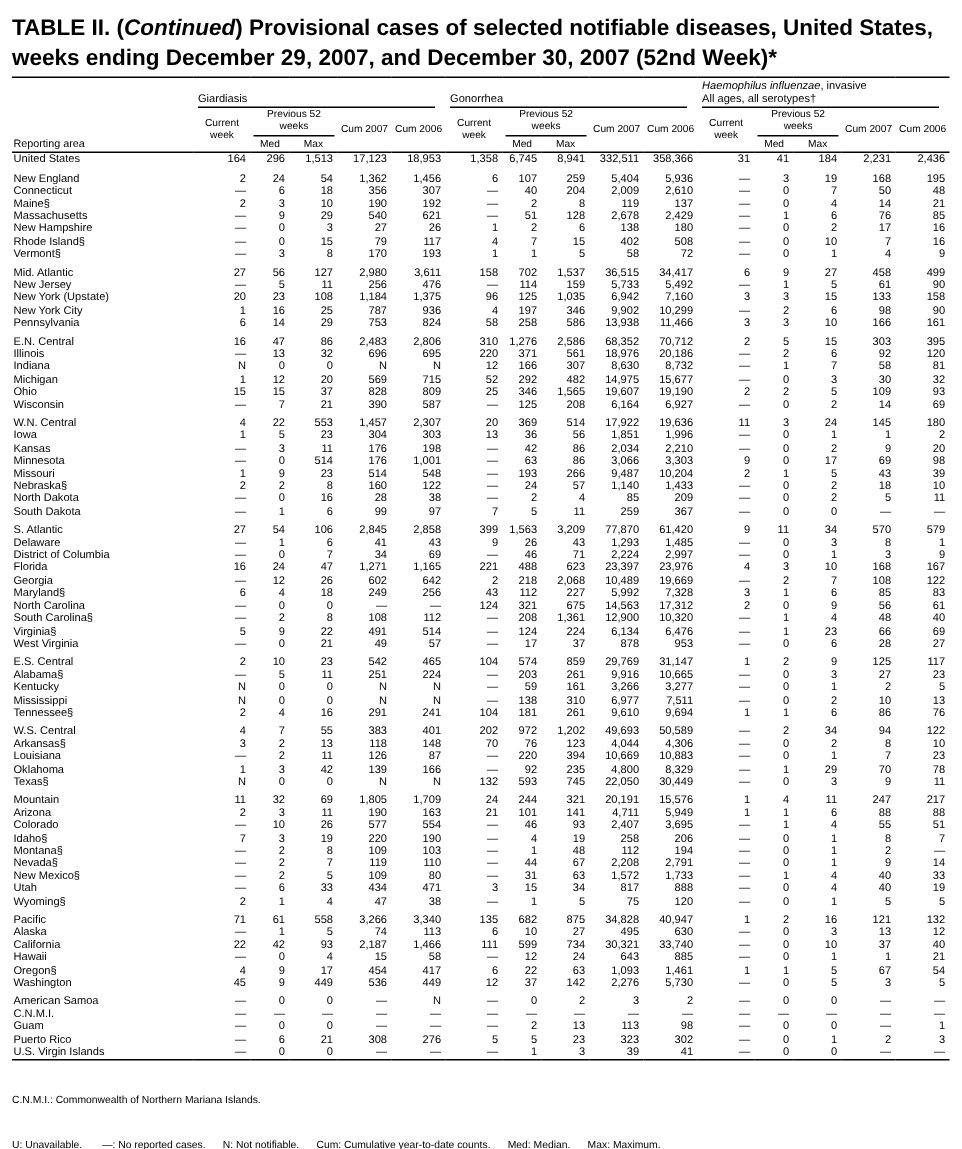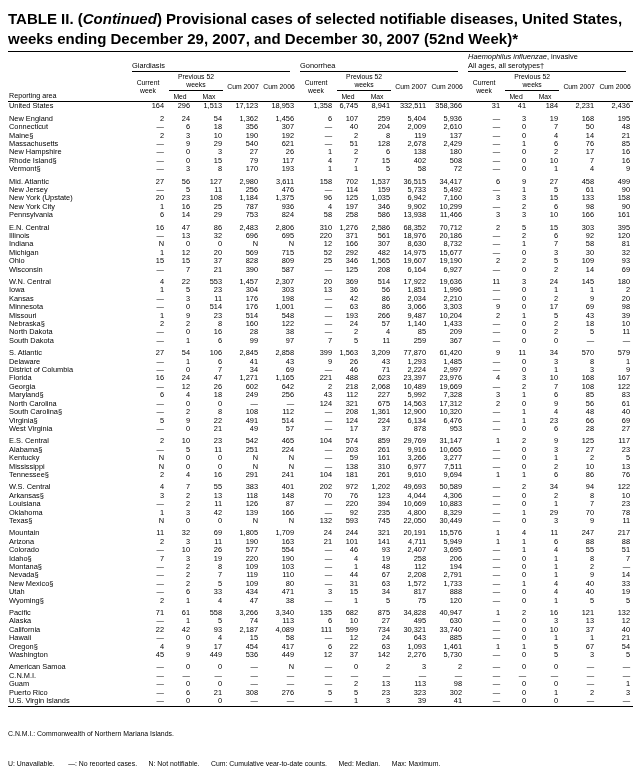--- a/index.html
+++ b/index.html
@@ -1168,21 +1168,21 @@
         <td class="num">3</td>
         <td class="num">13</td>
         <td class="num">12</td>
       </tr>
       <tr>
         <td class="area">California</td>
         <td class="num">22</td>
         <td class="num">42</td>
         <td class="num">93</td>
         <td class="num">2,187</td>
-        <td class="num">4,089</td>
+        <td class="num">1,466</td>
         <td class="num">111</td>
         <td class="num">599</td>
         <td class="num">734</td>
         <td class="num">30,321</td>
         <td class="num">33,740</td>
         <td class="num">—</td>
         <td class="num">0</td>
         <td class="num">10</td>
         <td class="num">37</td>
         <td class="num">40</td>

